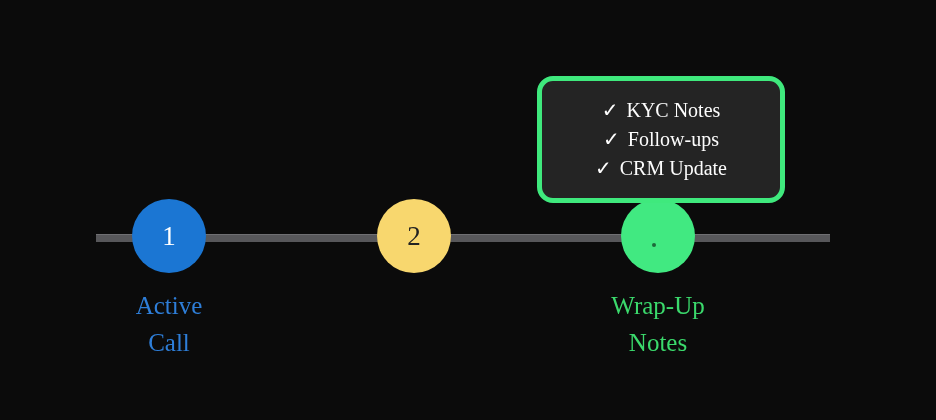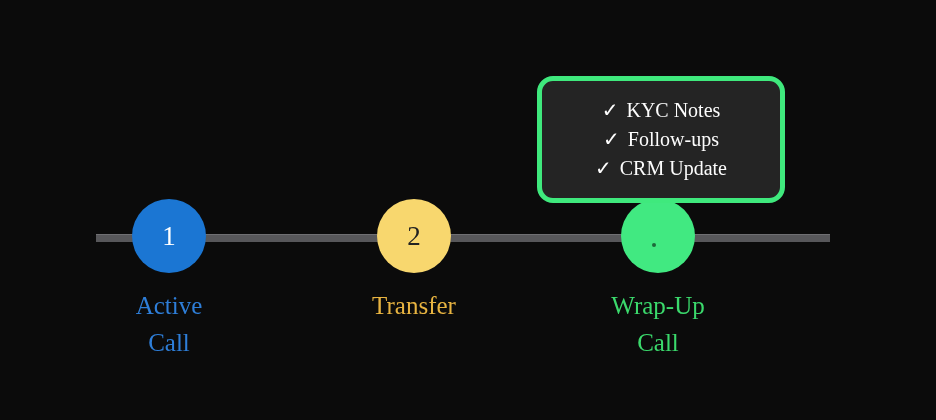--- a/index.html
+++ b/index.html
@@ -117,25 +117,24 @@
       <span>1</span>
     </div>
     <div class="label" style="color: rgb(46, 126, 216);">Active
 Call</div>
   </div>
 
   <div class="step step-1">
     <div class="circle" style="background: rgb(248, 215, 110); color: rgb(34, 34, 34);">
       <span>2</span>
     </div>
-    <div class="label" style="color: rgb(232, 180, 65);">Transfer</div>
   </div>
 
   <div class="step step-2">
     <div class="circle" style="background: rgb(65, 233, 129); color: rgb(30, 59, 42);">
       <span></span>
       <span class="tiny-dot"></span>
     </div>
     <div class="label" style="color: rgb(59, 217, 108);">Wrap-Up
-Call</div>
+Notes</div>
   </div>
 
 </div>
 
 </body></html>

